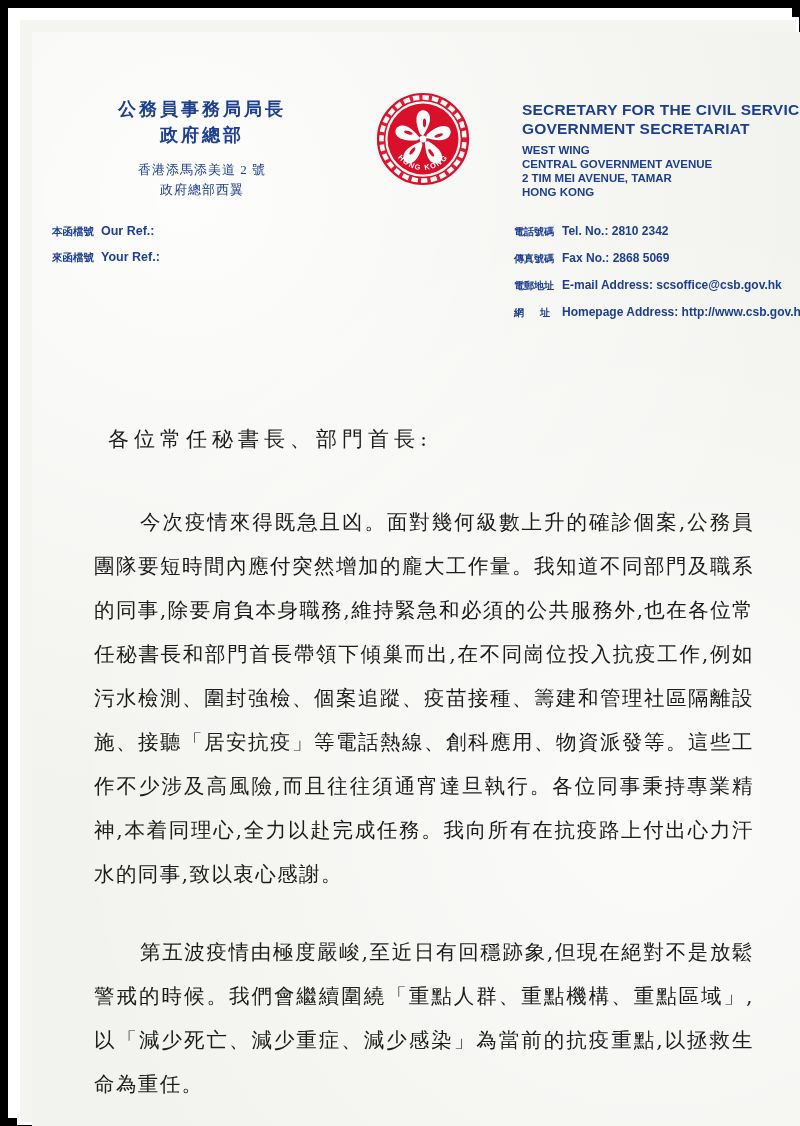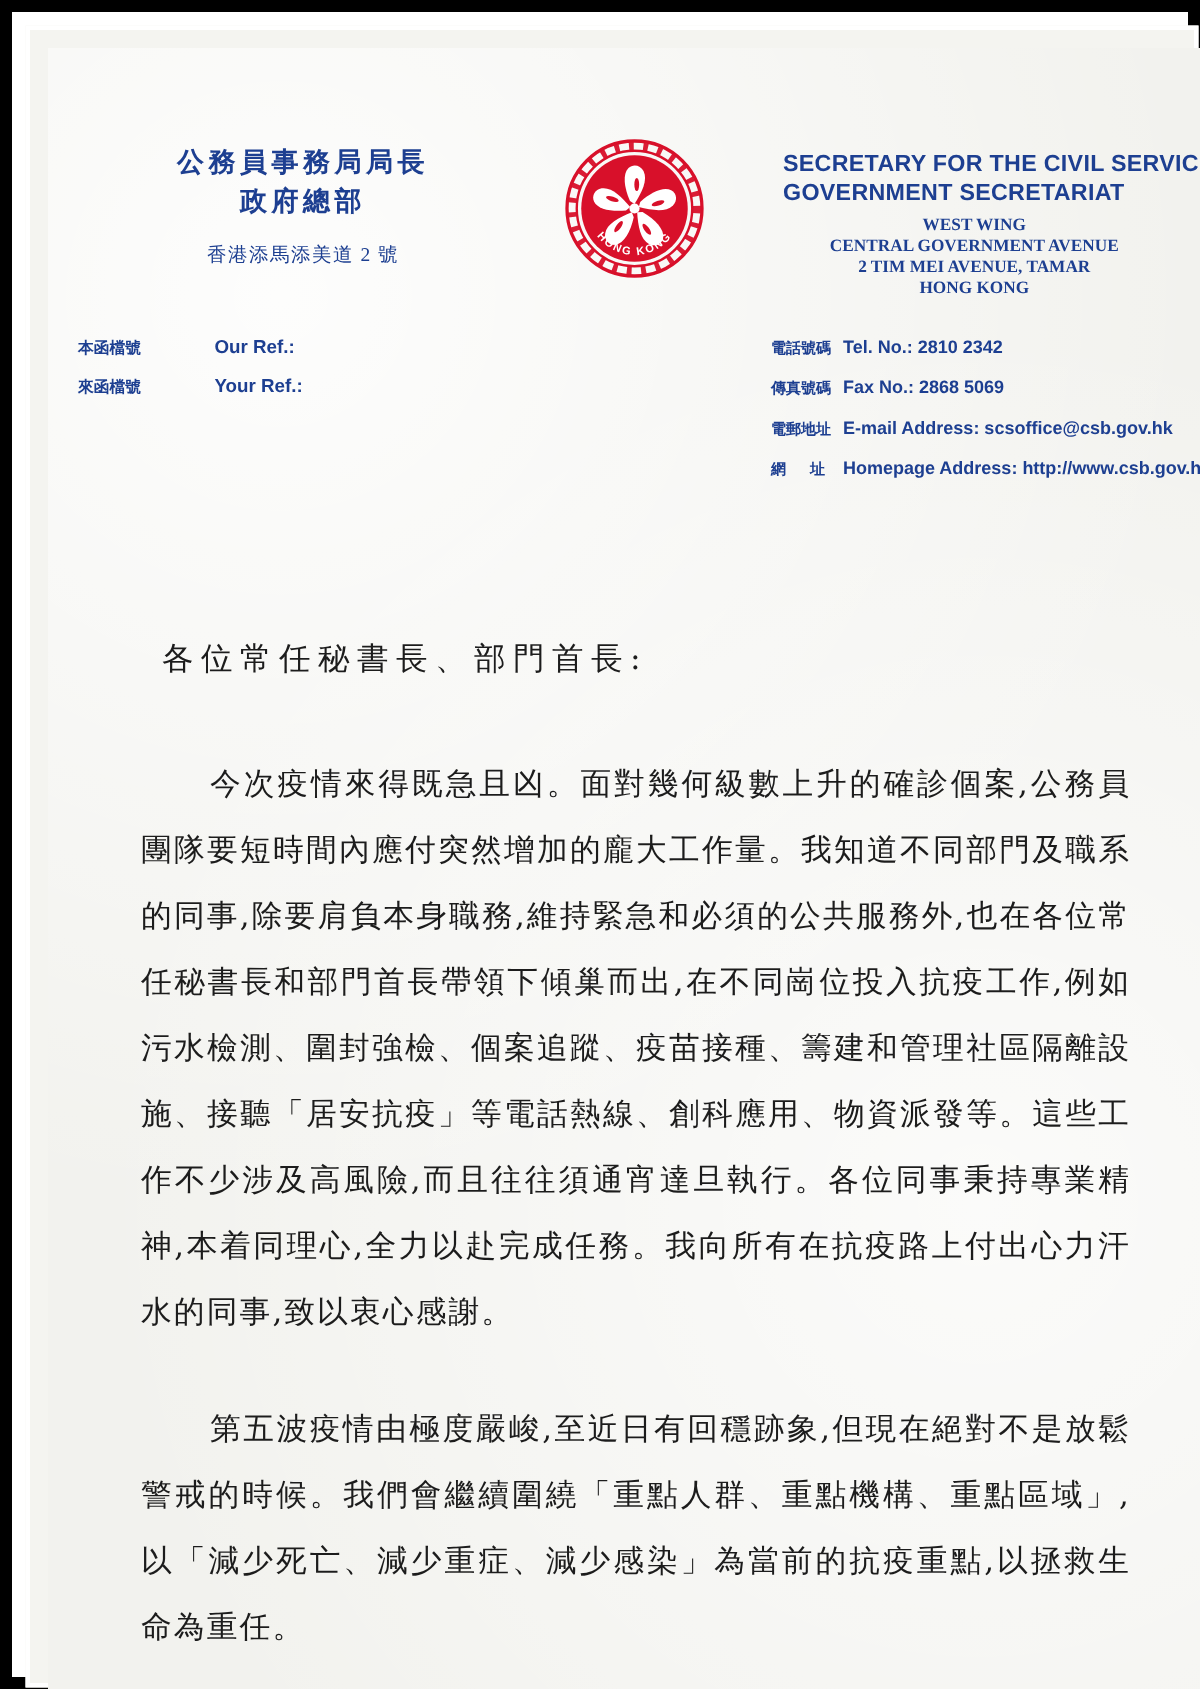--- a/index.html
+++ b/index.html
@@ -98,25 +98,24 @@
   }
   .lh-en-title {
     font-family: "Liberation Sans", sans-serif;
     font-weight: bold;
     font-size: 15.5px;
     line-height: 19px;
     letter-spacing: 0.2px;
     white-space: nowrap;
   }
   .lh-en-addr {
-    font-family: Liberation Serif, serif;
+    font-family: Liberation Sans, sans-serif;
     font-weight: bold;
     font-size: 11.5px;
     line-height: 14px;
-    text-align: center;
     width: 255px;
     margin-top: 5px;
     white-space: nowrap;
   }
 
   
   .refs {
     position: absolute;
     left: 20px; top: 192px;
     width: 290px;
@@ -131,21 +130,20 @@
   .ref-cn {
     font-family: "DejaVu Sans", sans-serif;
     font-size: 10.5px;
     font-weight: bold;
     margin-right: 7px;
   }
   .ref-en {
     font-family: "Liberation Sans", sans-serif;
     font-size: 12.5px;
     font-weight: bold;
-    margin-left: 42px;
   }
 
   .contacts {
     position: absolute;
     left: 482px; top: 192px;
     width: 300px;
     color: #1d3f91;
   }
   .contact-row {
     display: flex;
@@ -201,20 +199,21 @@
 <div class="page-frame">
   <div class="page-inner">
     <div class="paper">
 
       <div class="letterhead">
 
         <div class="lh-chinese">
           <div class="lh-org">公務員事務局局長</div>
           <div class="lh-org">政府總部</div>
           <div class="lh-addr-cn">香港添馬添美道 2 號</div>
+          <div class="lh-addr-cn" style="margin-top:0;">政府總部西翼</div>
         </div>
 
         <div class="emblem-wrap">
           <svg class="emblem" viewBox="0 0 106 106" xmlns="http://www.w3.org/2000/svg">
             <defs>
               <path id="ringpath" d="M 22,53 A 31,31 0 0 0 84,53"></path>
             </defs>
 
             <circle cx="53" cy="53" r="45" fill="none" stroke="#d8102a" stroke-width="2.2"></circle>
             <circle cx="53" cy="53" r="38.5" fill="none" stroke="#d8102a" stroke-width="1.6"></circle>

